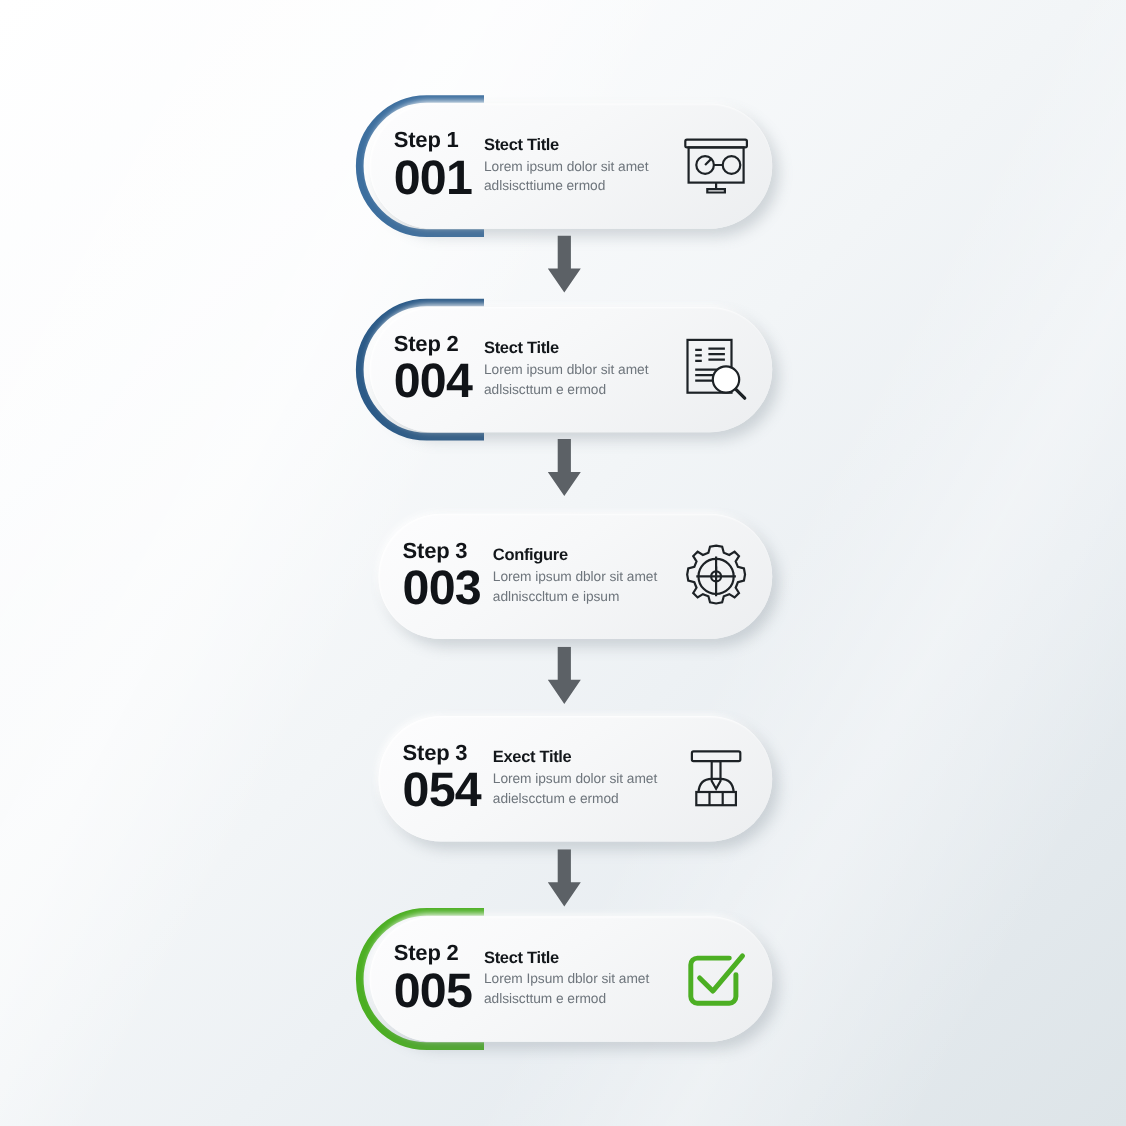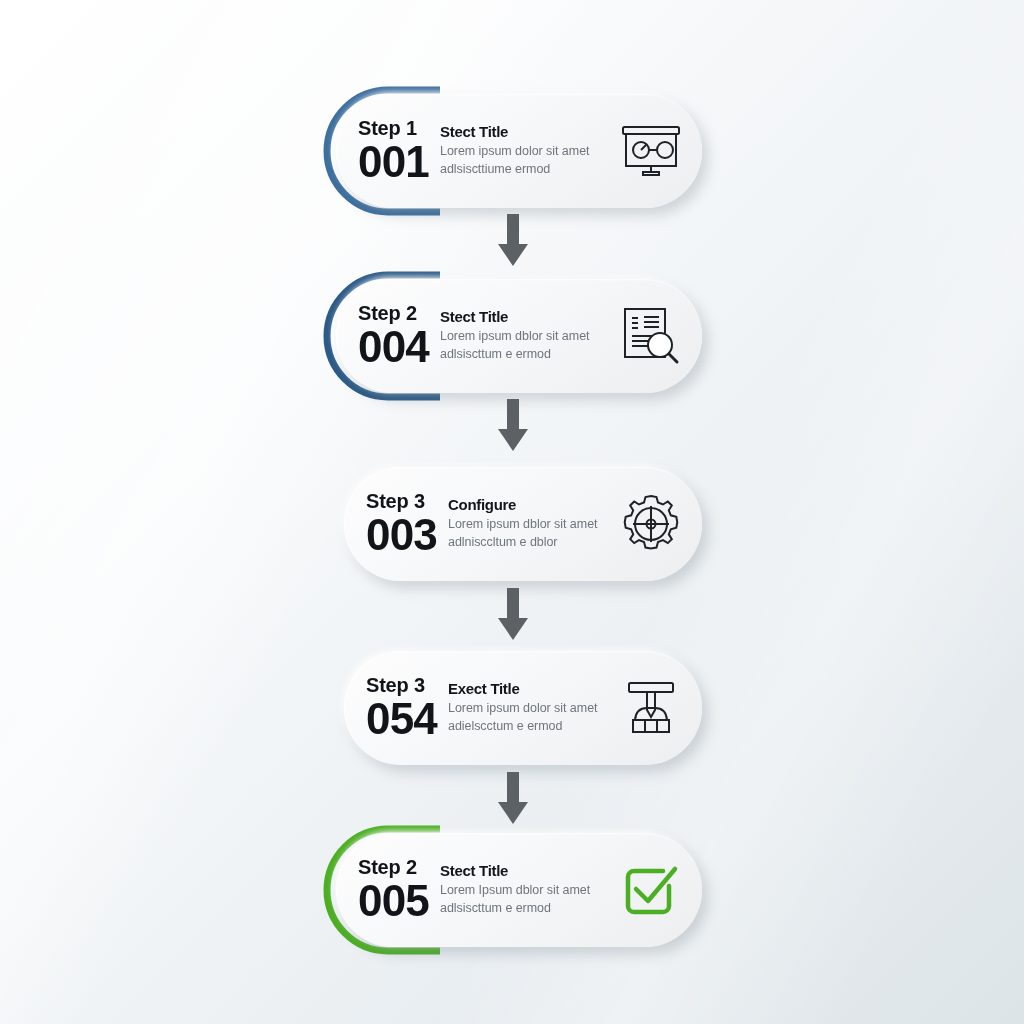--- a/index.html
+++ b/index.html
@@ -230,21 +230,21 @@
 
   <div class="step-row plain" style="top:458px;">
     <div class="pill">
       <div class="step-meta">
         <div class="step-label">Step 3</div>
         <div class="step-num">003</div>
       </div>
       <div class="step-text">
         <div class="step-title">Configure</div>
         <div class="step-desc">Lorem ipsum dblor sit amet</div>
-        <div class="step-desc">adlnisccltum e dblor</div>
+        <div class="step-desc">adlnisccltum e ipsum</div>
       </div>
       <div class="step-icon">
         <svg width="62" height="62" viewBox="0 0 62 62" fill="none" stroke="#1d2226" stroke-width="2">
           <path d="M31 3 l5.5 1 1.5 5.5 5 2 4.8-3 4 4 -3 4.8 2 5 5.5 1.5 1 5.5 -1 5.5 -5.5 1.5 -2 5 3 4.8 -4 4 -4.8-3 -5 2 -1.5 5.5 -5.5 1 -5.5-1 -1.5-5.5 -5-2 -4.8 3 -4-4 3-4.8 -2-5 -5.5-1.5 -1-5.5 1-5.5 5.5-1.5 2-5 -3-4.8 4-4 4.8 3 5-2 1.5-5.5 z"></path>
           <circle cx="31" cy="31" r="16"></circle>
           <path d="M31 13 v36 M13 31 h36"></path>
           <circle cx="31" cy="31" r="4.5"></circle>
           <path d="M31 27 v-5"></path>
         </svg>
       </div>

